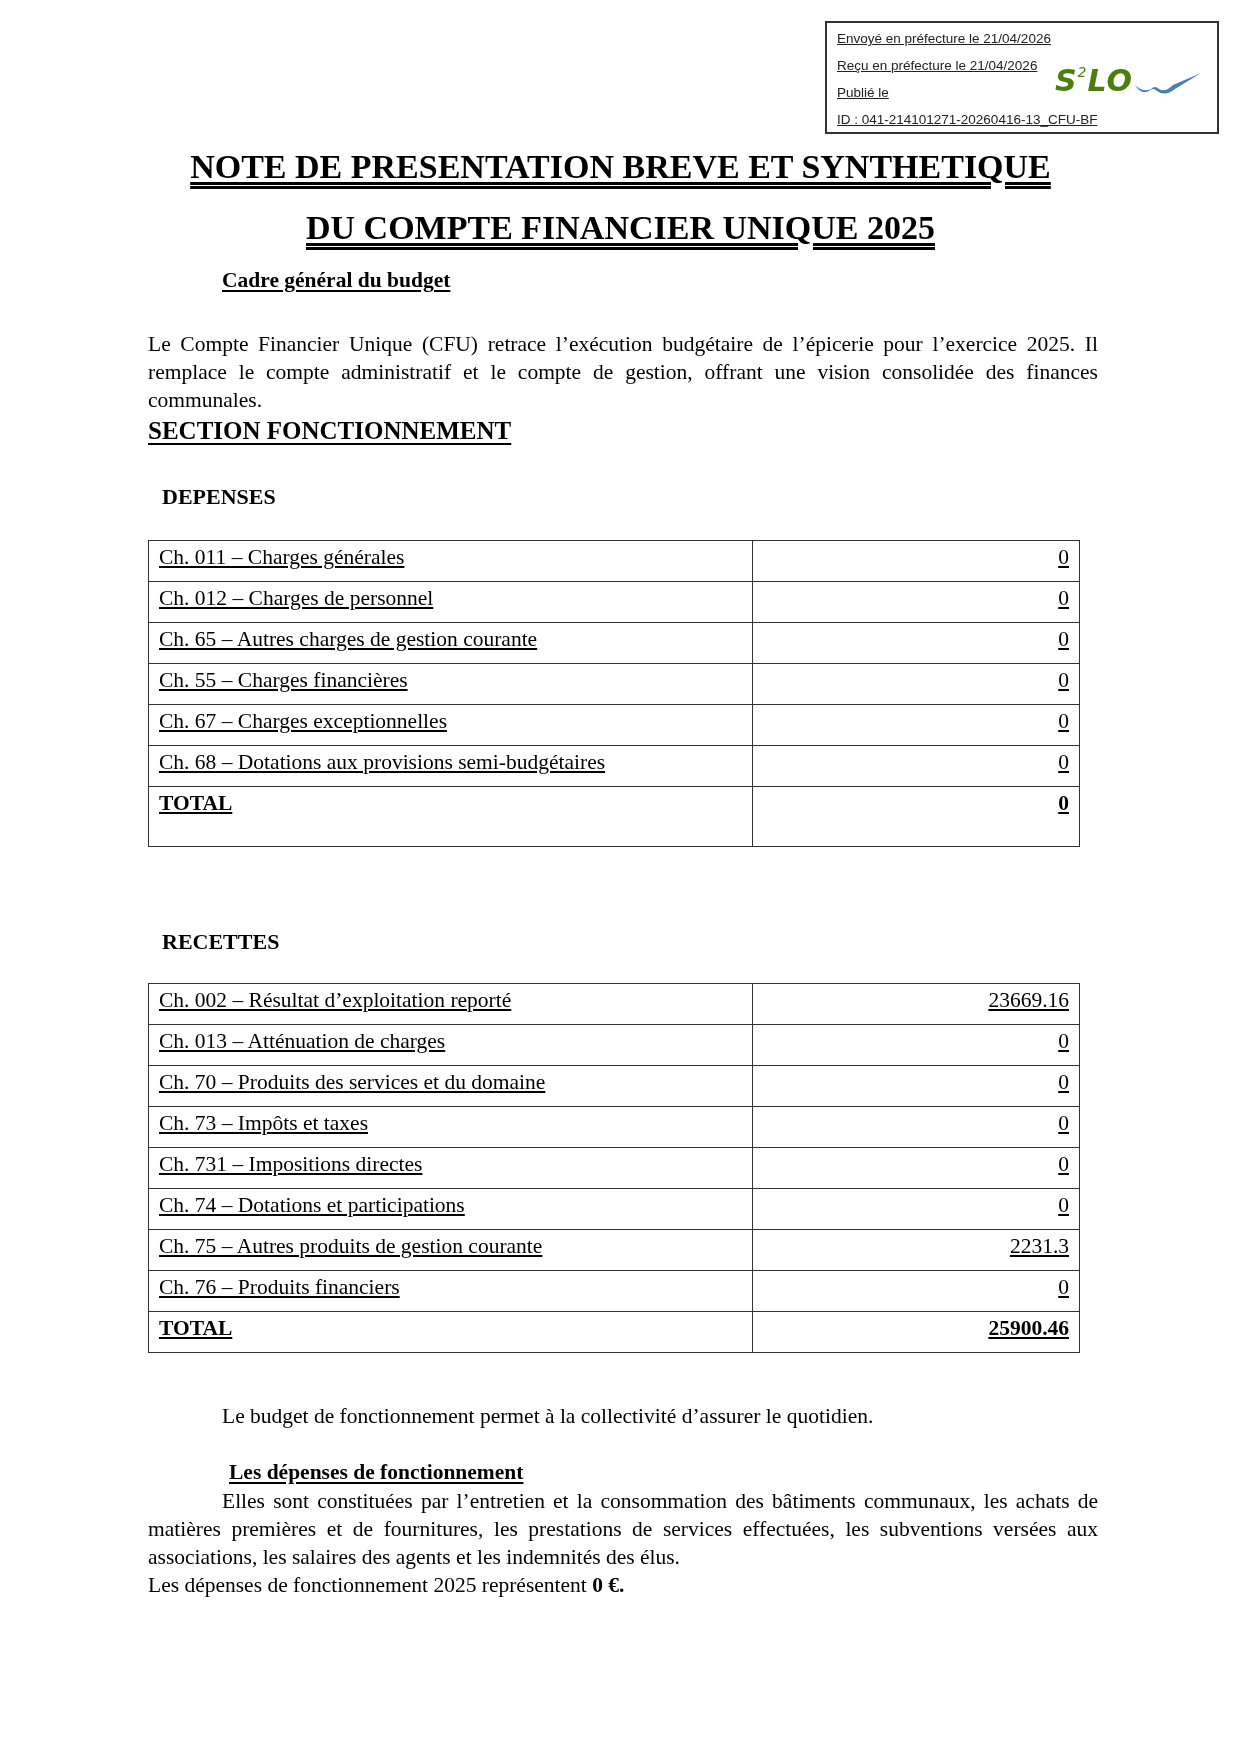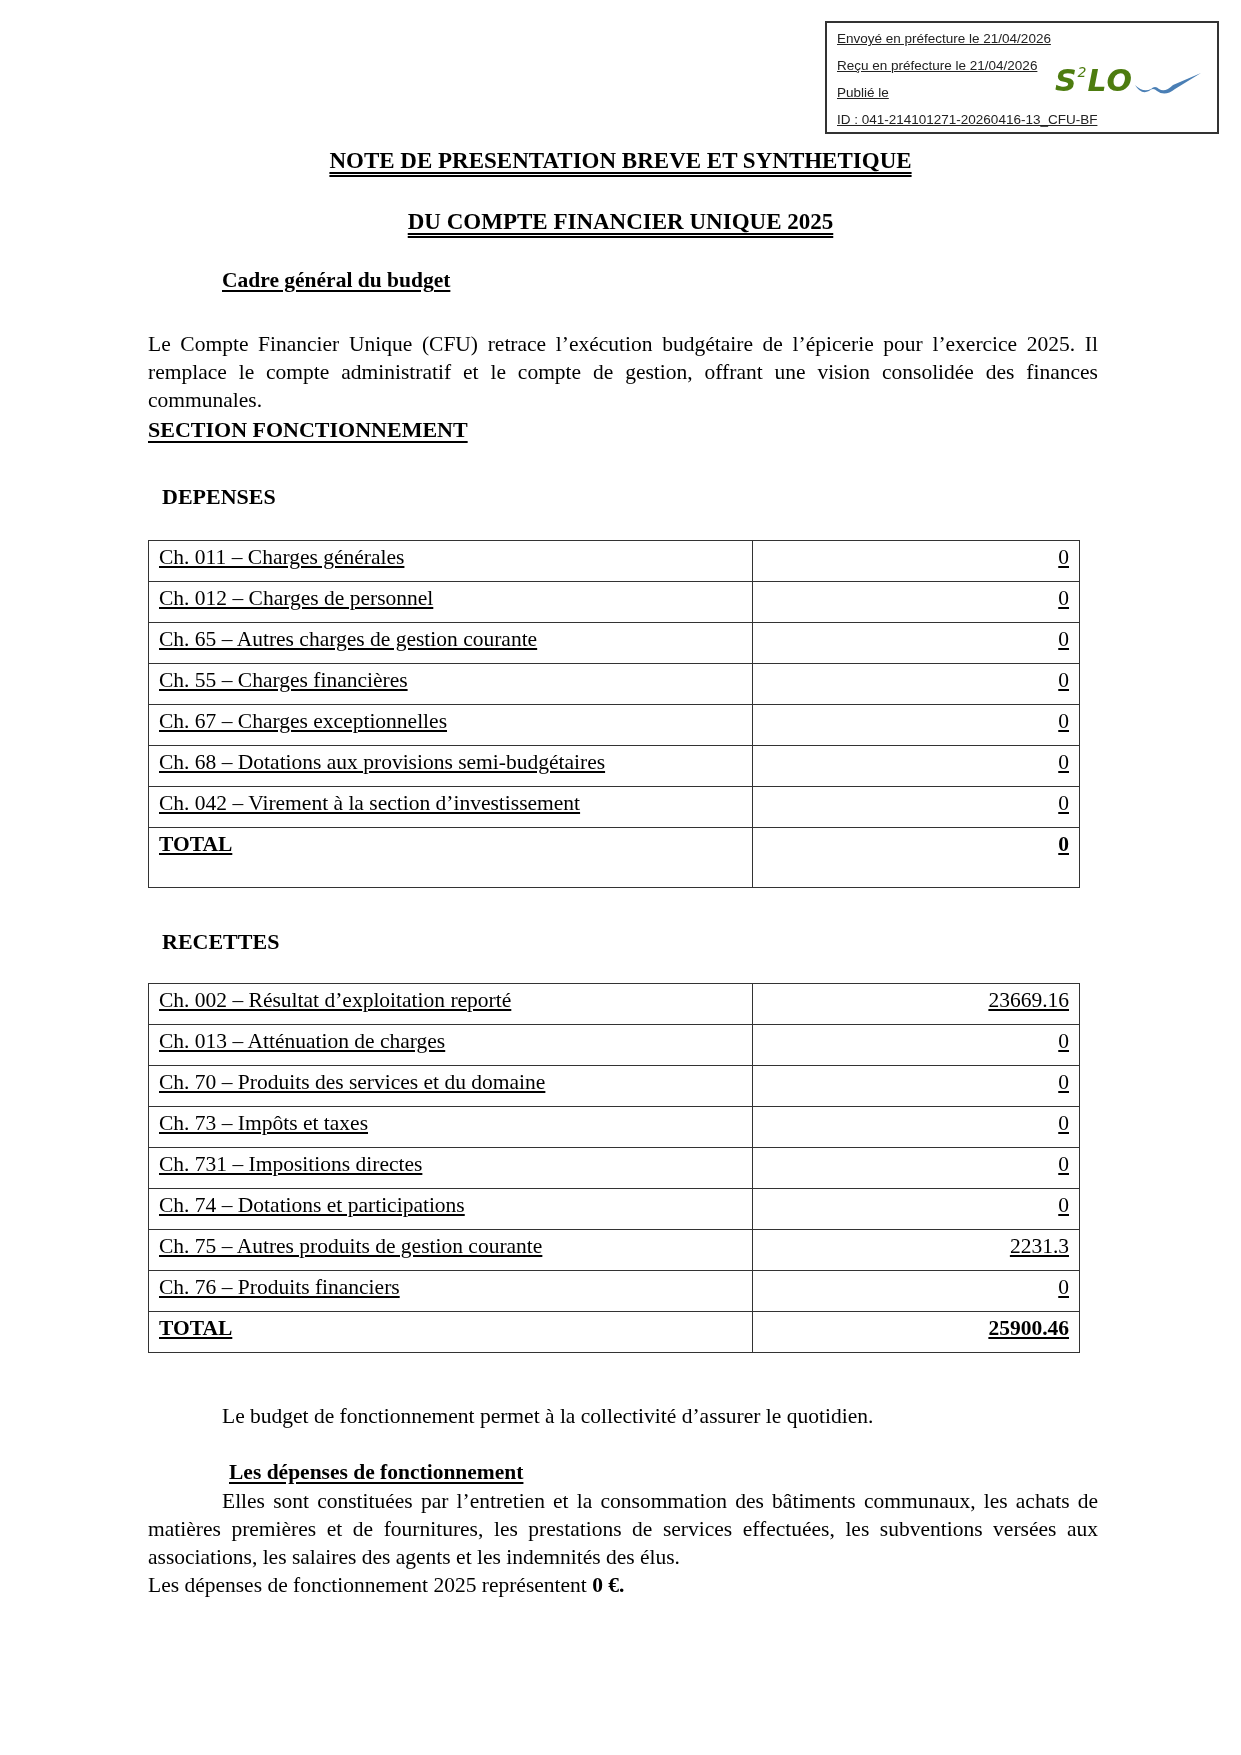--- a/index.html
+++ b/index.html
@@ -11,31 +11,31 @@
            font-family: "Liberation Sans", sans-serif; font-size: 13.5px; color: #222; }
   .stamp .line { position: absolute; left: 10px; white-space: nowrap; text-decoration: underline; }
   .stamp .l1 { top: 8px; } .stamp .l2 { top: 35px; } .stamp .l3 { top: 62px; } .stamp .l4 { top: 89px; }
   .stamp .logo { position: absolute; left: 228px; top: 40px; width: 150px; height: 40px; }
   .stamp .logo-text { position: absolute; left: 0; top: 0; font-family: "DejaVu Sans", sans-serif;
                       font-weight: bold; font-style: italic; font-size: 30px; color: #4d7c0f; letter-spacing: 1px; }
   .stamp .logo-text sup { font-size: 14px; vertical-align: 14px; font-weight: normal; }
   .stamp svg { position: absolute; left: 78px; top: 8px; }
 
   .title { position: absolute; left: 0; width: 1241px; text-align: center; font-weight: bold;
-           font-size: 23px; letter-spacing: 0px; }
+           font-size: 34px; letter-spacing: 0px; }
   .title span { text-decoration: underline; text-decoration-style: double; text-underline-offset: 4px; }
   .t1 { top: 148px; } .t2 { top: 209px; }
 
   .h-cadre { position: absolute; left: 222px; top: 268px; font-size: 21.5px; font-weight: bold;
              text-decoration: underline; text-underline-offset: 3px; }
 
   .para { position: absolute; left: 148px; width: 950px; font-size: 21.5px; line-height: 28px; }
   .p-intro { top: 330px; text-align: justify; }
 
-  .h-section { position: absolute; left: 148px; top: 417px; font-size: 22px; font-weight: bold;
+  .h-section { position: absolute; left: 148px; top: 417px; font-size: 25px; font-weight: bold;
                text-decoration: underline; text-decoration-thickness: 2px; text-underline-offset: 4px; }
 
   .h-sub { position: absolute; left: 162px; font-size: 22px; font-weight: bold; }
   .h-dep { top: 484px; } .h-rec { top: 929px; }
 
   table.fin { position: absolute; left: 148px; width: 932px; border-collapse: collapse; font-size: 21.5px; text-decoration: underline; }
   table.fin td { border: 1.5px solid #333; padding: 0 10px; height: 41px; vertical-align: top; padding-top: 4px; box-sizing: border-box; }
   table.fin td.lbl { width: 604px; }
   table.fin td.val { text-align: right; }
   table.fin tr.total td { font-weight: bold; }
@@ -93,24 +93,20 @@
         <td class="val">0</td>
       </tr>
       <tr>
         <td class="lbl">Ch. 67 – Charges exceptionnelles</td>
         <td class="val">0</td>
       </tr>
       <tr>
         <td class="lbl">Ch. 68 – Dotations aux provisions semi-budgétaires</td>
         <td class="val">0</td>
       </tr>
-      <tr>
-        <td class="lbl">Ch. 042 – Virement à la section d’investissement</td>
-        <td class="val">0</td>
-      </tr>
       <tr class="total">
         <td class="lbl">TOTAL</td>
         <td class="val">0</td>
       </tr>
     </tbody>
 </table>
 
 <div class="h-sub h-rec">RECETTES</div>
 <table class="fin tbl-rec">
   <tbody id="rec-body">

